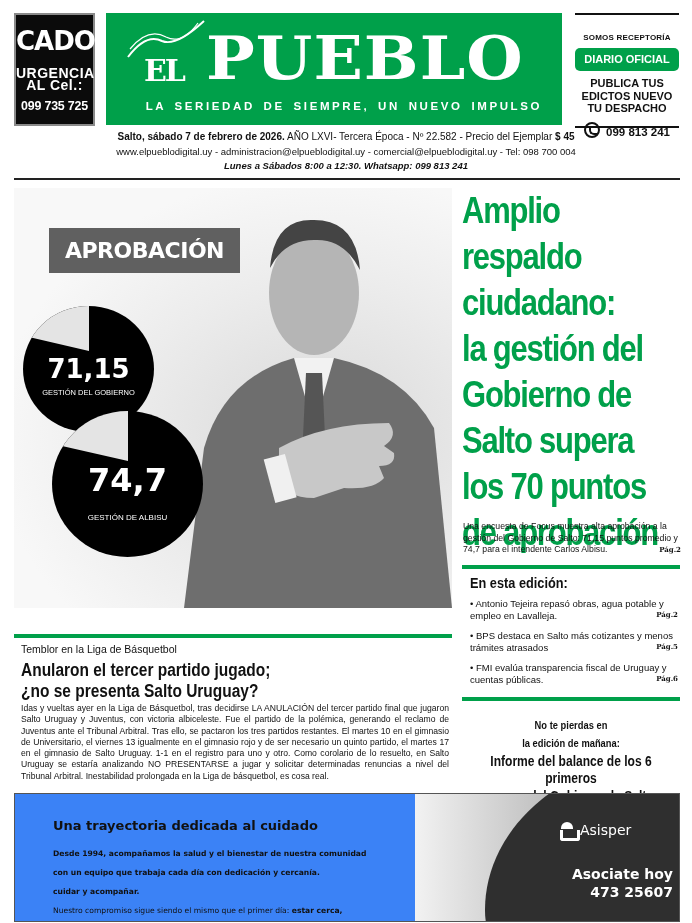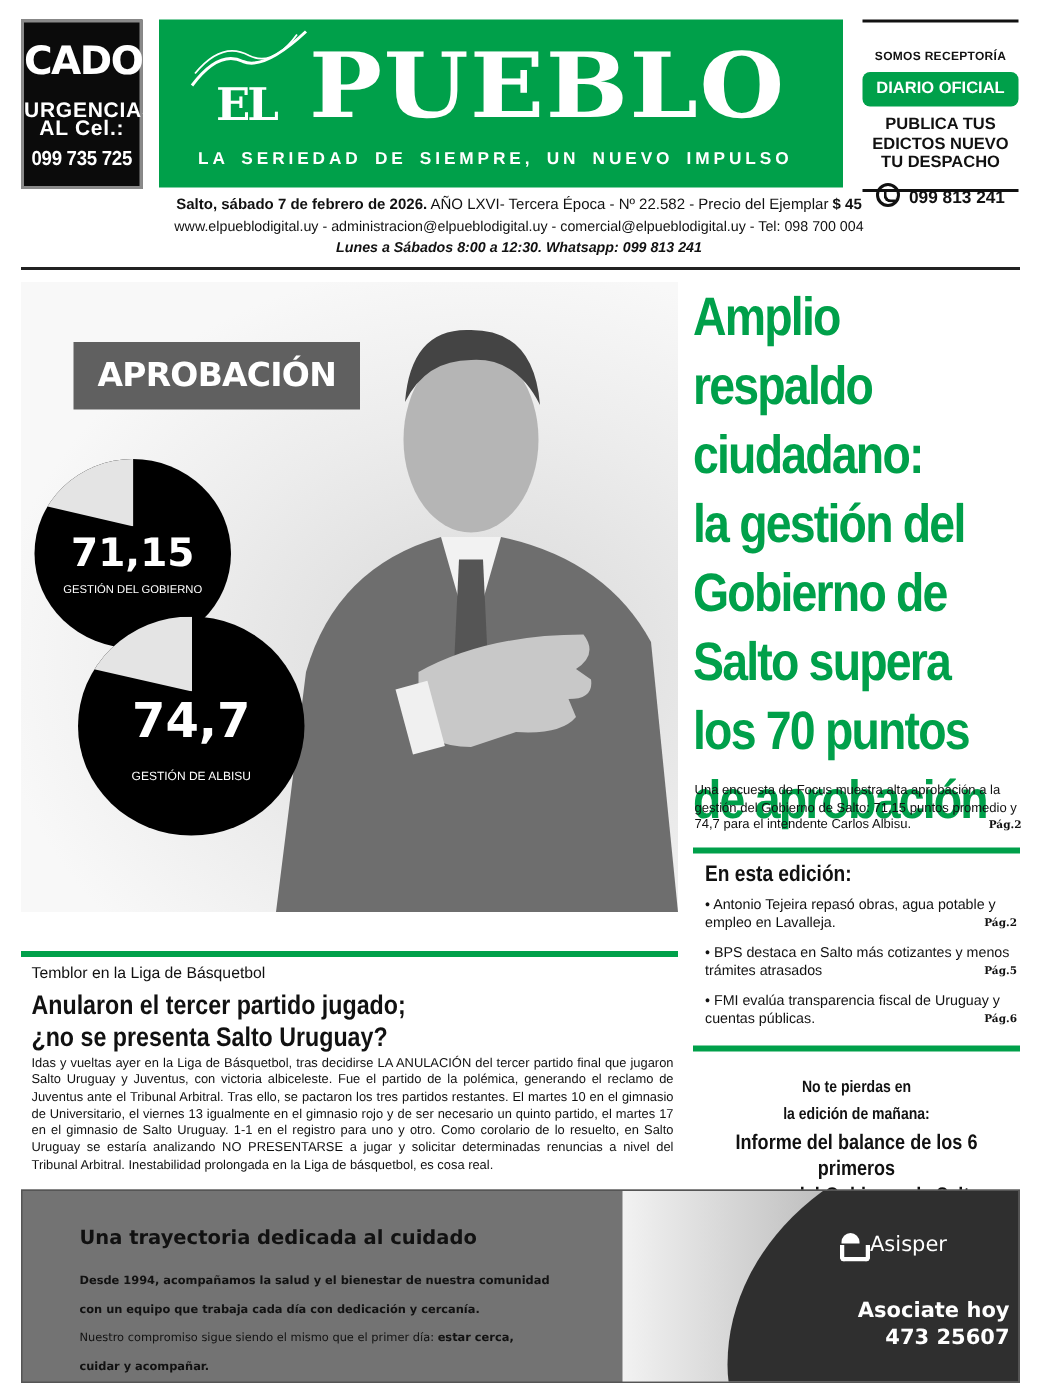--- a/index.html
+++ b/index.html
@@ -25,21 +25,21 @@
   .logo-el {
     position: absolute; left: 38px; top: 40px; color: #fff;
     font-family: "DejaVu Serif", serif; font-weight: bold; font-size: 30px; letter-spacing: -2px;
   }
   .logo-pueblo {
     position: absolute; left: 100px; top: 10px; color: #fff;
     font-family: "DejaVu Serif", serif; font-weight: bold; font-size: 60px; letter-spacing: 1px; line-height: 70px;
     transform: scaleX(1.08); transform-origin: left top;
   }
   .logo-tagline {
-    position: absolute; left: 26px; top: 87px; width: 410px; color: #fff; text-align: left;
+    position: absolute; left: 26px; top: 87px; width: 410px; color: #fff; text-align: right;
     font-family: "Liberation Sans", sans-serif; font-weight: bold; font-size: 11.5px; letter-spacing: 2.6px; word-spacing: 3px;
   }
 
   .edictos-ad { position: absolute; left: 575px; top: 13px; width: 104px; height: 115px; text-align: center; border-top: 2px solid #111; border-bottom: 2px solid #111; }
   .ed-somos { font-weight: bold; font-size: 8px; margin-top: 18px; letter-spacing: 0.2px; }
   .ed-diario { display: block; margin: 6px auto 0; width: 104px; height: 23px; background: #00a04a; color: #fff; border-radius: 5px; font-weight: bold; font-size: 11px; line-height: 23px; }
   .ed-publica { font-weight: bold; font-size: 11px; line-height: 12.5px; margin-top: 6px; }
   .ed-phone { display: flex; align-items: flex-end; justify-content: center; gap: 6px; font-weight: bold; font-size: 11.5px; margin-top: 7px; }
   .wa-icon { width: 16px; height: 16px; border: 2px solid #111; border-radius: 50%; position: relative; display: inline-block; }
   .wa-icon::after { content: ""; position: absolute; left: 3px; top: 3px; width: 6px; height: 6px; border-left: 2px solid #111; border-bottom: 2px solid #111; border-radius: 0 0 0 5px; }
@@ -89,21 +89,21 @@
   .teaser { position: absolute; left: 462px; top: 716px; width: 218px; text-align: center; font-weight: bold; }
   .teaser-small { font-size: 11px; line-height: 18px; transform: scaleX(0.85); }
   .teaser-big { font-size: 14px; line-height: 17px; transform: scaleX(0.86); margin-top: 1px; }
 
   
   .bk-kicker { position: absolute; left: 21px; top: 643px; font-size: 10.5px; color: #111; }
   .bk-head { position: absolute; left: 21px; top: 660px; font-size: 18px; line-height: 21px; font-weight: bold; transform: scaleX(0.86); transform-origin: left top; width: 460px; }
   .bk-body { position: absolute; left: 21px; top: 703px; width: 428px; font-size: 8.6px; line-height: 11.3px; color: #111; text-align: justify; }
 
   
-  .ad-box { position: absolute; left: 14px; top: 793px; width: 666px; height: 129px; border: 1px solid #555; background: #737373; overflow: hidden; }
+  .ad-box { position: absolute; left: 14px; top: 793px; width: 666px; height: 129px; border: 1px solid #555; background: #3b82f6; overflow: hidden; }
   .ad-title { position: absolute; left: 38px; top: 24px; font-family: "DejaVu Sans", sans-serif; font-weight: bold; font-size: 13px; }
   .ad-text { position: absolute; left: 38px; top: 50px; width: 340px; font-family: "DejaVu Sans", sans-serif; font-size: 7.6px; line-height: 19px; }
   .ad-text b { font-weight: bold; }
   .ad-photo { position: absolute; left: 400px; top: 0; width: 266px; height: 129px; background: linear-gradient(90deg,#f2f2f2 0%,#c9c9c9 40%,#8c8c8c 100%); }
   .ad-dark { position: absolute; left: 470px; top: -40px; width: 320px; height: 260px; background: #2f2f2f; border-radius: 60% 0 0 40%; }
   .asisper-logo { position: absolute; left: 545px; top: 28px; color: #fff; font-family: "DejaVu Sans", sans-serif; font-size: 14px; display: flex; align-items: center; gap: 6px; }
   .asisper-icon { width: 14px; height: 16px; position: relative; }
   .asisper-icon::before { content: ""; position: absolute; left: 1px; top: 0; width: 12px; height: 7px; background: #fff; border-radius: 6px 6px 0 0; }
   .asisper-icon::after { content: ""; position: absolute; left: 0; top: 8px; width: 14px; height: 8px; border: 3px solid #fff; border-top: none; border-radius: 0 0 3px 3px; }
   .ad-cta { position: absolute; left: 520px; top: 71px; width: 138px; text-align: right; color: #fff; font-family: "DejaVu Sans", sans-serif; font-weight: bold; font-size: 14px; line-height: 18px; }
@@ -203,22 +203,22 @@
   <div>Anularon el tercer partido jugado;</div>
   <div>¿no se presenta Salto Uruguay?</div>
 </div>
 <div class="bk-body">Idas y vueltas ayer en la Liga de Básquetbol, tras decidirse LA ANULACIÓN del tercer partido final que jugaron Salto Uruguay y Juventus, con victoria albiceleste. Fue el partido de la polémica, generando el reclamo de Juventus ante el Tribunal Arbitral. Tras ello, se pactaron los tres partidos restantes. El martes 10 en el gimnasio de Universitario, el viernes 13 igualmente en el gimnasio rojo y de ser necesario un quinto partido, el martes 17 en el gimnasio de Salto Uruguay. 1-1 en el registro para uno y otro. Como corolario de lo resuelto, en Salto Uruguay se estaría analizando NO PRESENTARSE a jugar y solicitar determinadas renuncias a nivel del Tribunal Arbitral. Inestabilidad prolongada en la Liga de básquetbol, es cosa real.</div>
 
 <div class="ad-box">
   <div class="ad-title">Una trayectoria dedicada al cuidado</div>
   <div class="ad-text">
     <div><b>Desde 1994, acompañamos la salud y el bienestar de nuestra comunidad</b></div>
     <div><b>con un equipo que trabaja cada día con dedicación y cercanía.</b></div>
+    <div><b>cuidar y acompañar.</b></div>
     <div><span>Nuestro compromiso sigue siendo el mismo que el primer día: </span><b>estar cerca,</b></div>
-    <div><b>cuidar y acompañar.</b></div>
   </div>
   <div class="ad-photo"></div>
   <div class="ad-dark"></div>
   <div class="asisper-logo">
     <span class="asisper-icon"></span>
     <span>Asisper</span>
   </div>
   <div class="ad-cta">
     <div>Asociate hoy</div>
     <div>473 25607</div>

